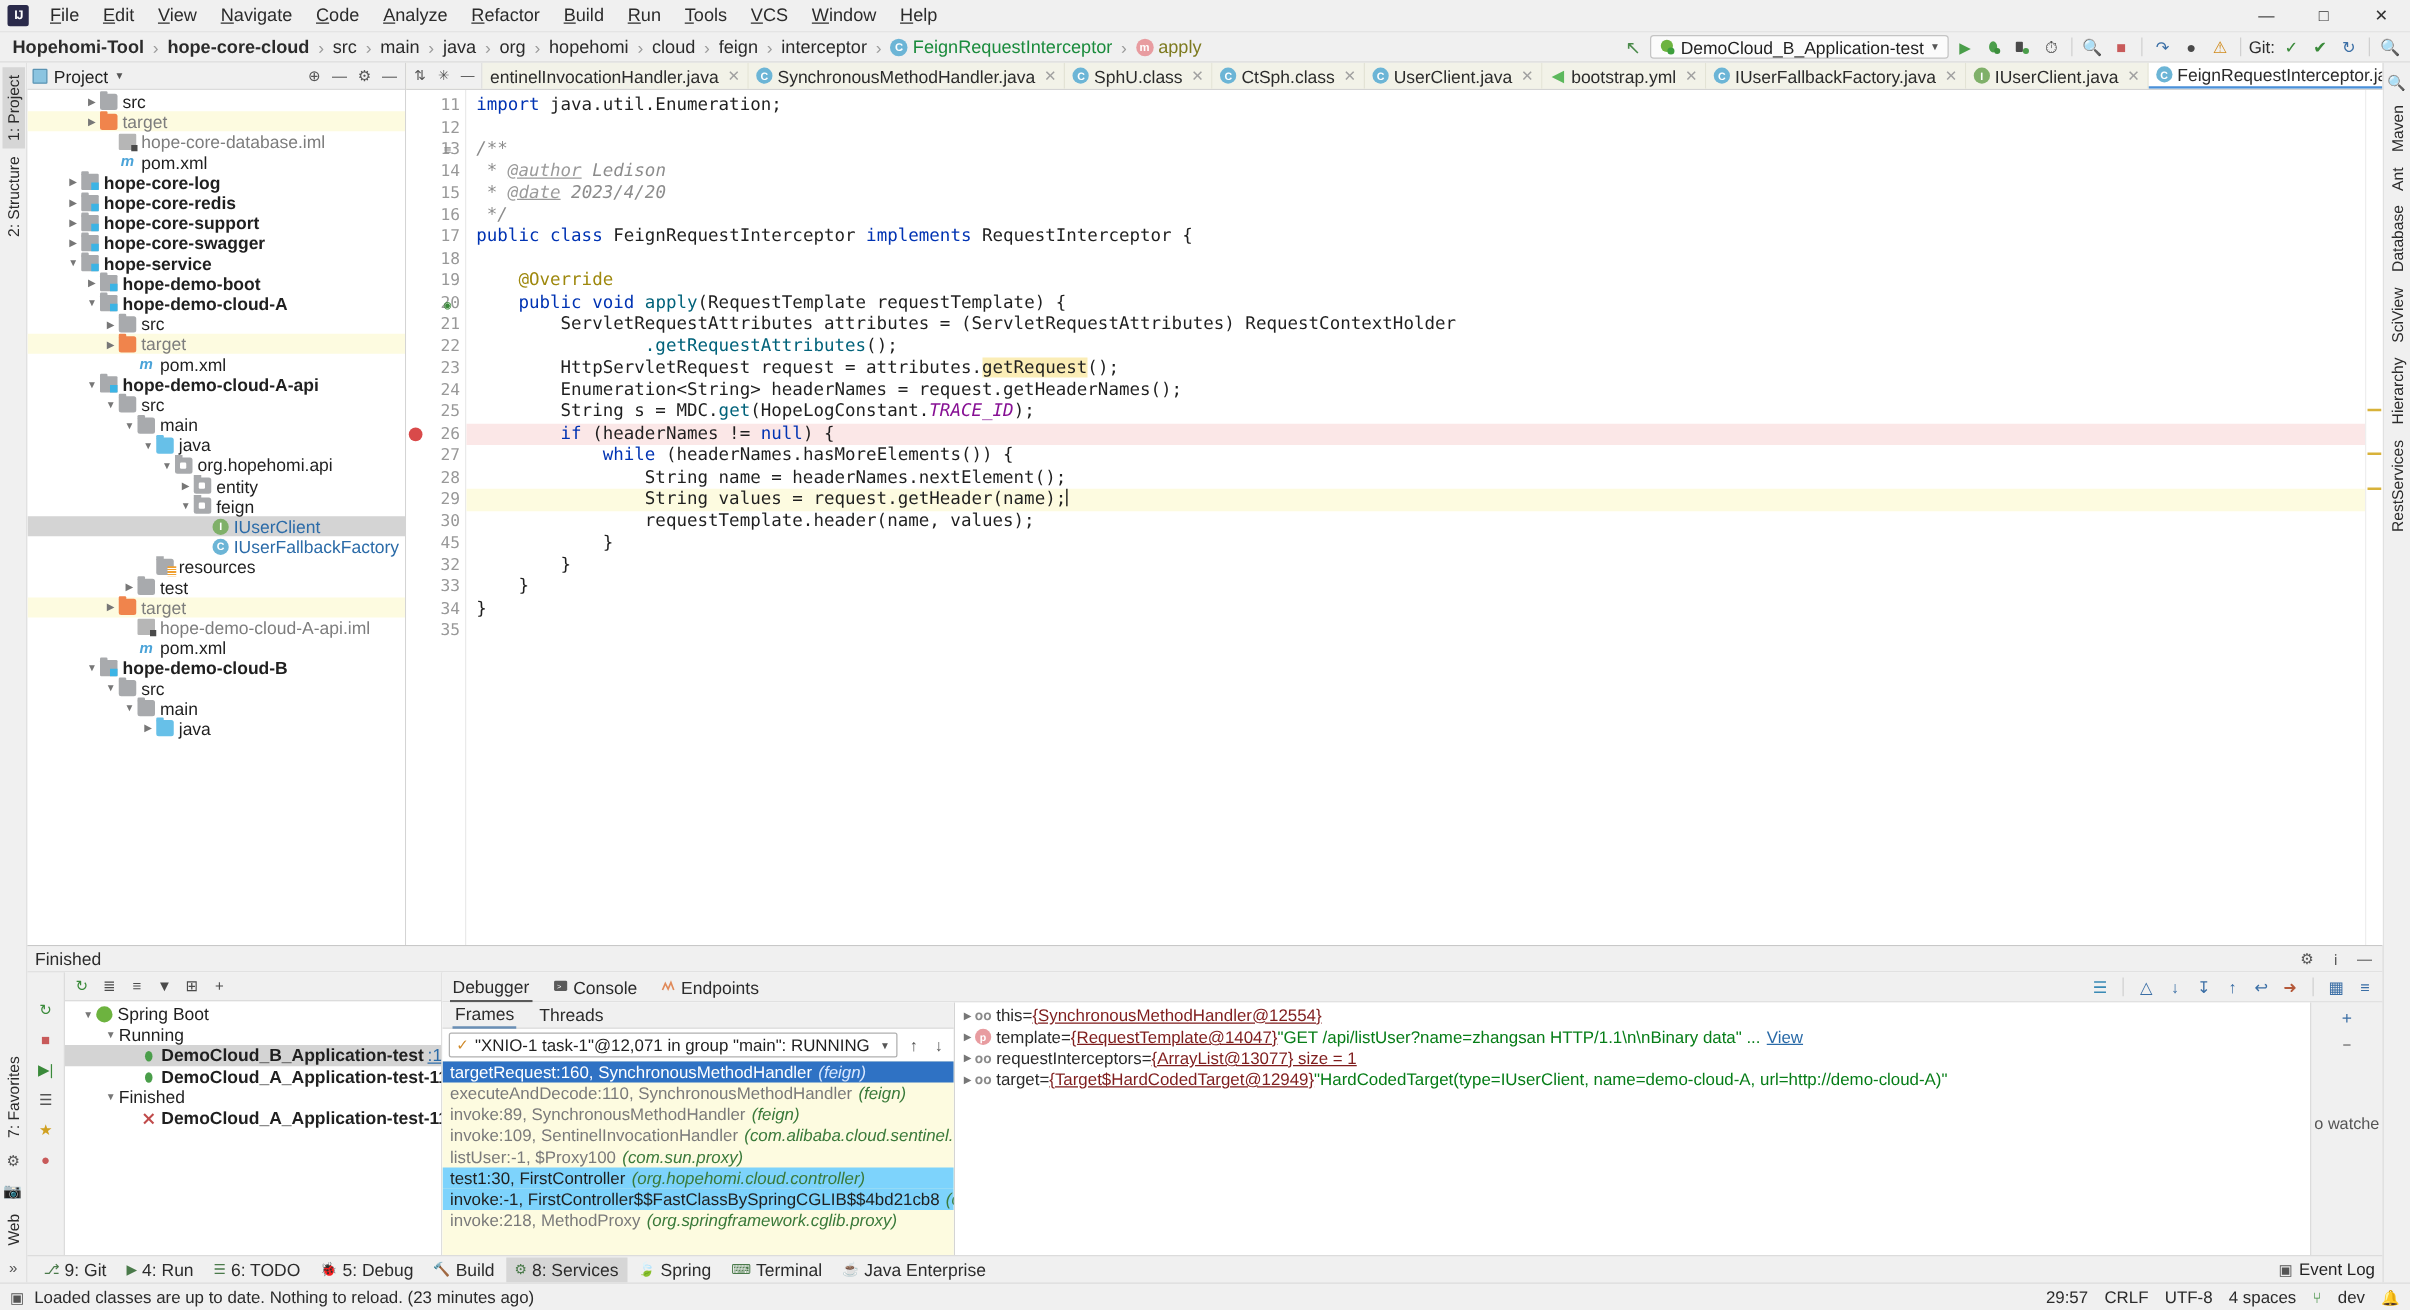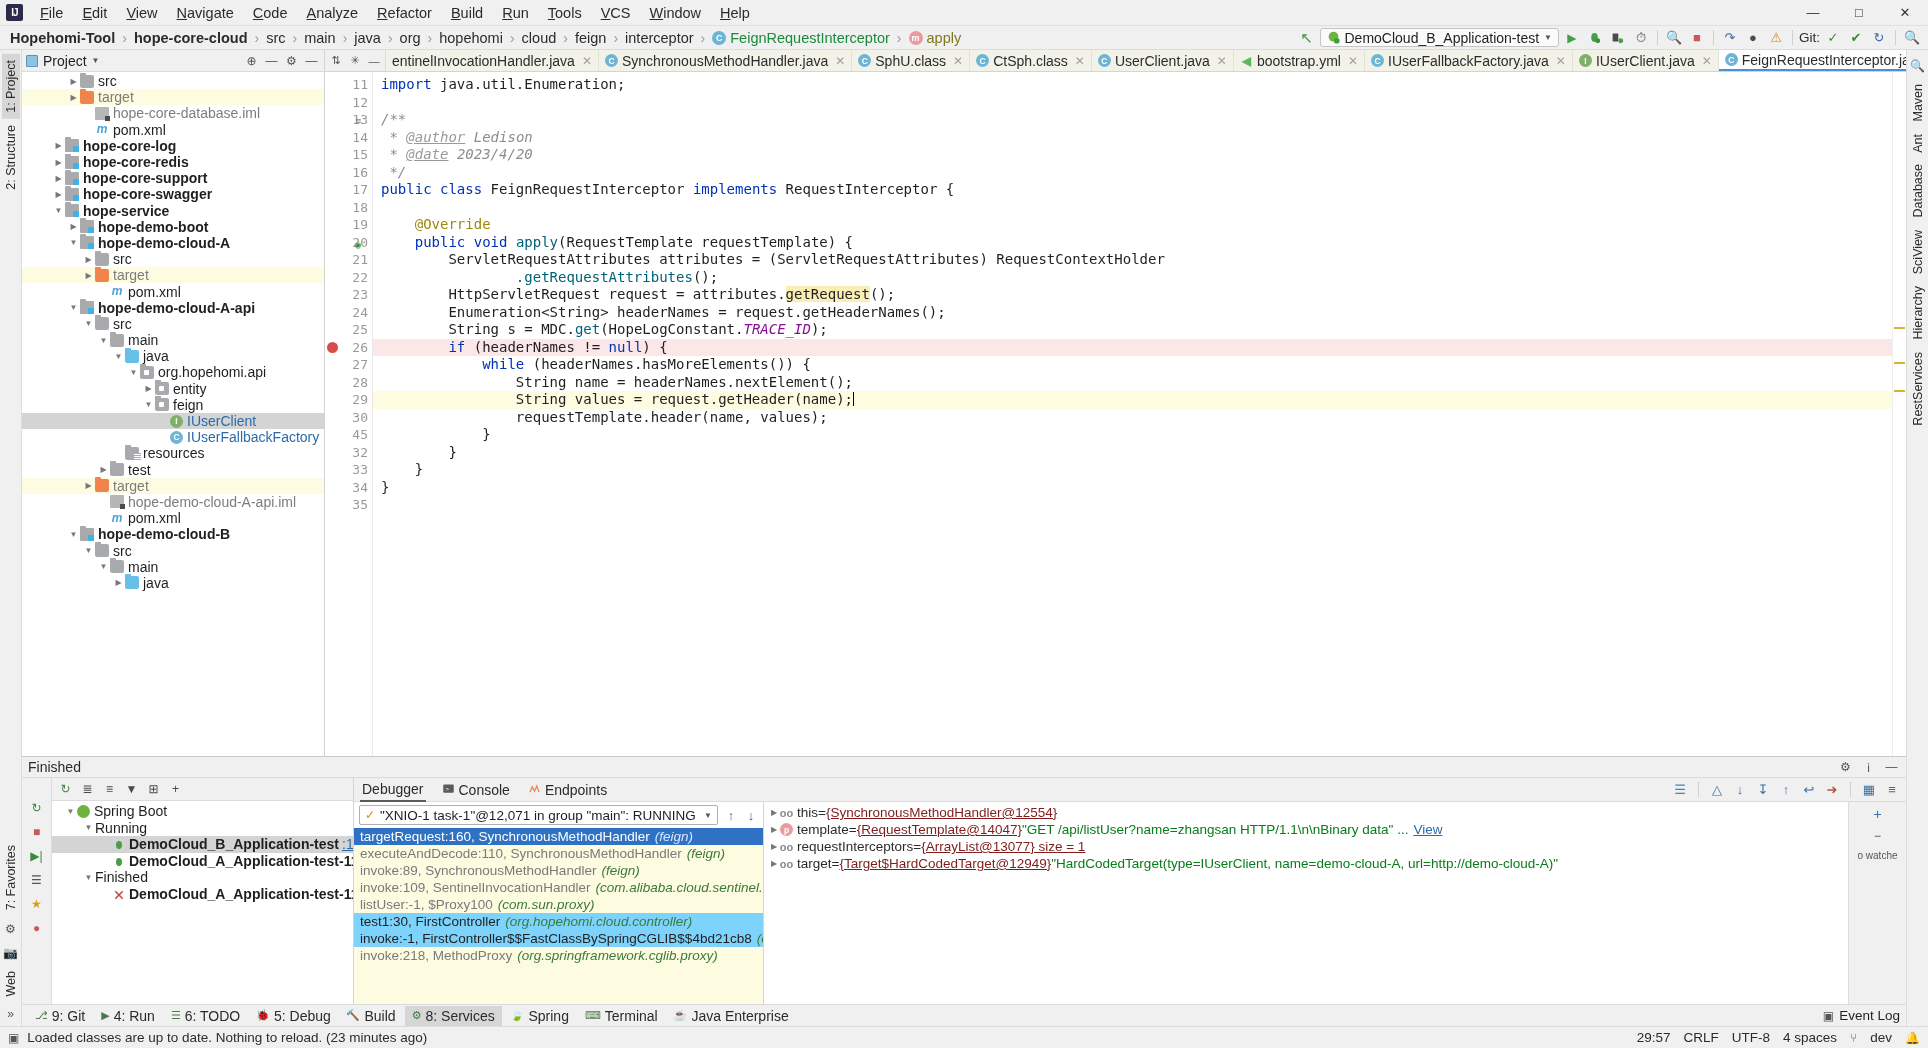--- a/index.html
+++ b/index.html
@@ -874,20 +874,24 @@
                 <div class="dt-ic">↩</div>
                 <div class="dt-ic" style="color:#b5593a;">➜</div>
                 <div class="vline"></div>
                 <div class="dt-ic">▦</div>
                 <div class="dt-ic">≡</div>
               </div>
             </div>
 
             <div class="dbg-body">
               <div class="frames-col">
+                <div class="ft-tabs" id="fttabs-root">
+                    <div class="ft-tab active">Frames</div>
+                    <div class="ft-tab">Threads</div>
+                  </div>
                 <div style="display:flex;align-items:center;">
                   <div class="thread-sel" style="flex:1;">
                     <span style="color:#d08a2a;font-size:12px;">✓</span>
                     <span>"XNIO-1 task-1"@12,071 in group "main": RUNNING</span>
                     <span class="chev">▼</span>
                   </div>
                   <div class="frames-tb">
                     <div class="dt-ic" style="color:#555;">↑</div>
                     <div class="dt-ic" style="color:#555;">↓</div>
                   </div>
@@ -960,21 +964,21 @@
                       <span class="veq"> = </span>
                       <span class="vval">{Target$HardCodedTarget@12949}</span>
                       <span class="vstr"> "HardCodedTarget(type=IUserClient, name=demo-cloud-A, url=http://demo-cloud-A)"</span>
                     </div>
                   </div>
               </div>
 
               <div class="vars-side">
                 <div style="font-size:14px;color:#3a6ea5;">+</div>
                 <div style="font-size:12px;color:#555;">−</div>
-                <div style="font-size:10px;color:#555;padding:0 2px;text-align:center;">o watche</div>
+                <div style="font-size:13px;color:#555;padding:0 2px;text-align:center;margin-top:41px;">o watche</div>
               </div>
             </div>
           </div>
         </div>
       </div>
 
       <div class="botbar" id="botbar-root">
         <div class="bb-item">
             <span style="font-size: 11px; color: rgb(74, 122, 74);">⎇</span>
             <span>9: Git</span>

